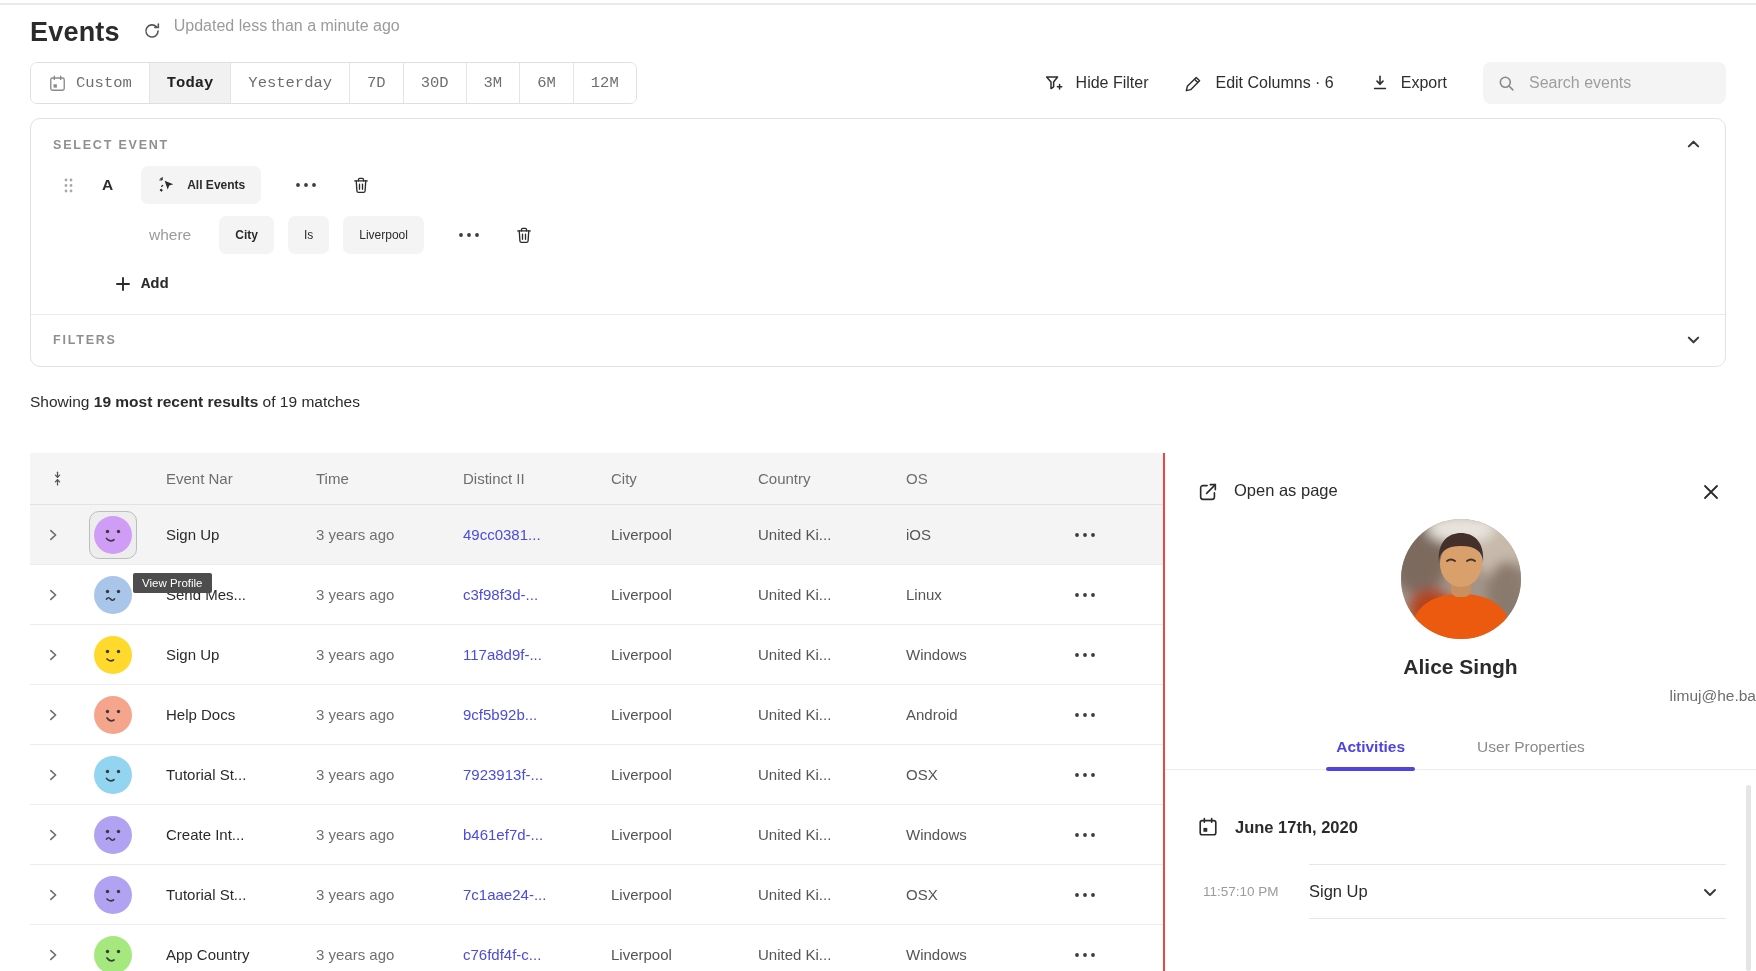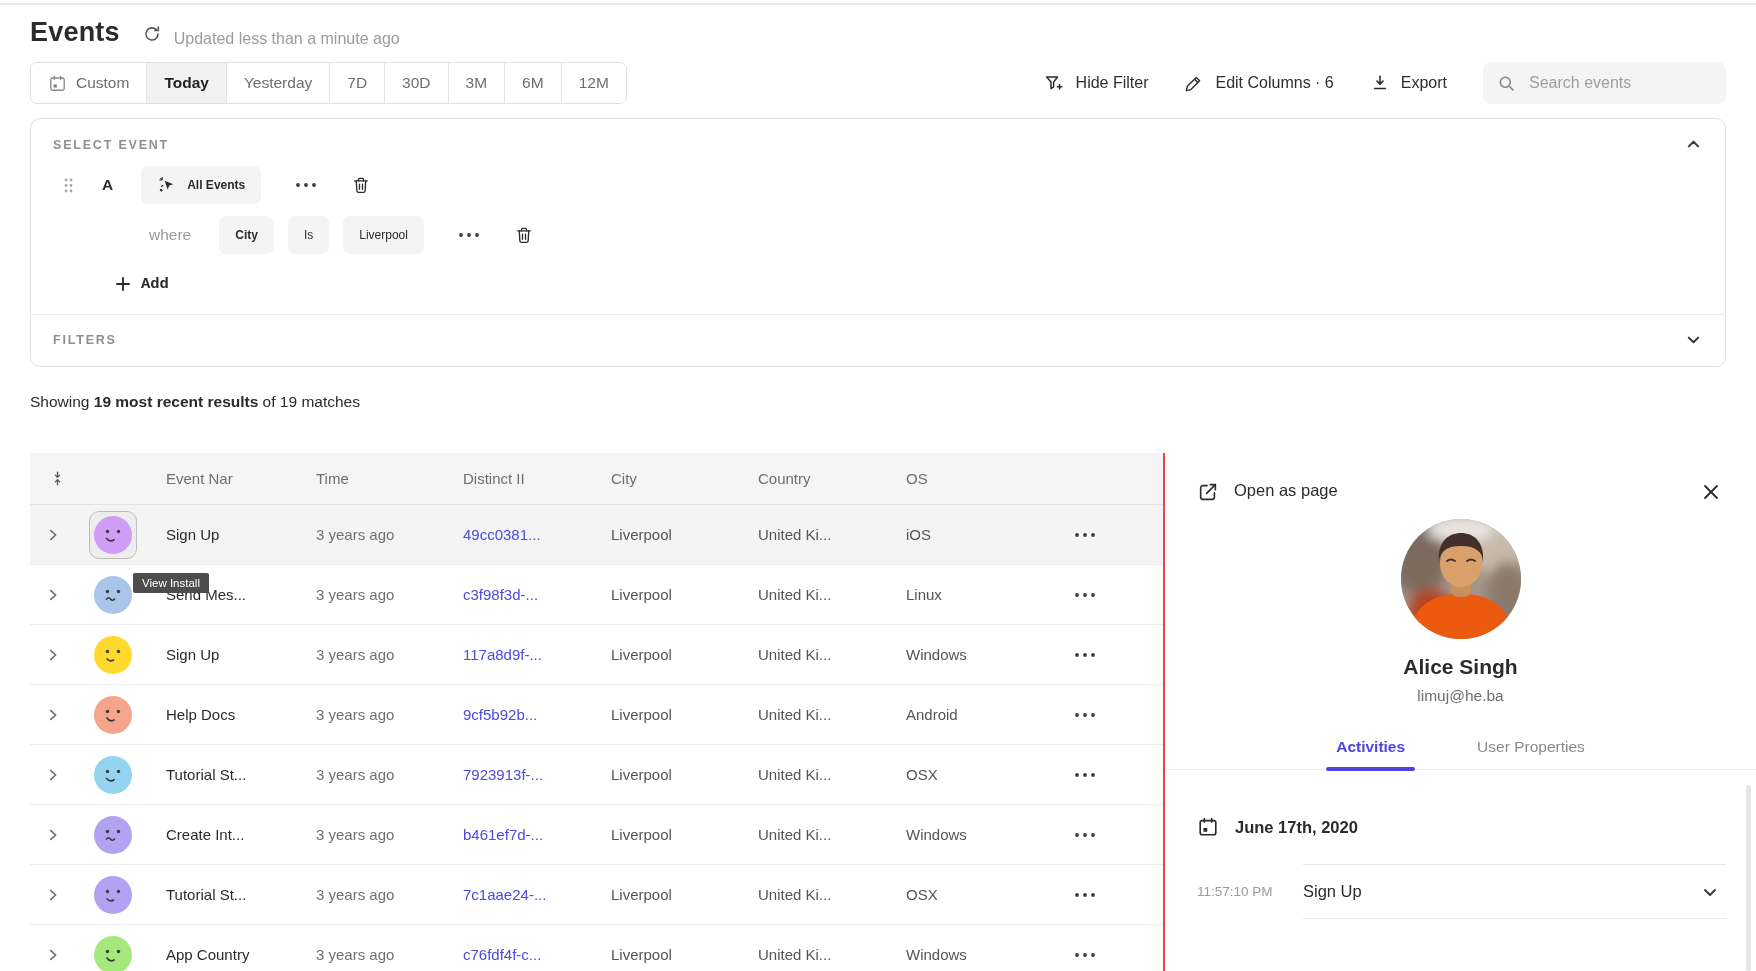--- a/index.html
+++ b/index.html
@@ -4,30 +4,30 @@
 <style>
   * { box-sizing: border-box; }
   html,body { margin:0; padding:0; }
   body {
     width:1756px; height:971px; overflow:hidden; position:relative;
     font-family:"Liberation Sans", sans-serif; color:#2b2b2b; background:#fff;
   }
   .top-rule { height:2px; background:#eaeaea; margin-top:3px; }
 
   
-  .topbar { display:flex; align-items:flex-end; padding:12px 30px 0; }
+  .topbar { display:flex; align-items:flex-start; padding:12px 30px 0; }
   .page-title { font-size:27px; font-weight:700; letter-spacing:.2px; }
   .refresh-btn { background:none; border:none; cursor:pointer; margin-left:18px; display:flex; align-items:center; padding:4px; }
   .updated { font-size:16px; color:#9b9b9b; margin-left:8px; }
 
   
   .toolbar { display:flex; justify-content:space-between; align-items:center; padding:14px 30px 0; }
   .seg { display:inline-flex; border:1px solid #dfdfdf; border-radius:7px; overflow:hidden; height:42px; background:#fff; }
   .seg-btn { display:flex; align-items:center; gap:9px; padding:0 17px; font-size:15.5px; color:#6e6e6e;
-    background:#fff; border:none; border-right:1px solid #e4e4e4; cursor:pointer; font-family:Liberation Sans, sans-serif; }
+    background:#fff; border:none; border-right:1px solid #e4e4e4; cursor:pointer; font-family:Liberation Mono, monospace; }
   .seg-btn:last-child { border-right:none; }
   .seg-btn.active { background:#f1f1f1; color:#222; font-weight:700; }
   .toolbar-right { display:flex; align-items:center; gap:36px; }
   .tool-btn { display:flex; align-items:center; gap:11px; background:none; border:none; font-size:16px;
     color:#2e2e2e; font-family:Liberation Sans, sans-serif; cursor:pointer; padding:0; }
   .search-box { display:flex; align-items:center; gap:11px; width:243px; height:42px; background:#f4f4f4;
     border-radius:8px; padding:0 14px; }
   .search-box input { border:none; background:transparent; outline:none; font-size:16px; color:#2b2b2b;
     font-family:inherit; width:100%; }
   .search-box input::placeholder { color:#9e9e9e; }
@@ -89,30 +89,30 @@
     padding:4px 9px; border-radius:2px; white-space:nowrap; z-index:4; }
 
   
   .profile-panel { flex:1; position:relative; background:#fff; }
   .pp-head { display:flex; justify-content:space-between; align-items:center; padding:26px 32px 0; }
   .open-page-btn { display:flex; gap:15px; font-size:16.5px; color:#2b2b2b;
     background:none; border:none; font-family:inherit; cursor:pointer; padding:0; }
   .close-btn { background:none; border:none; cursor:pointer; display:flex; padding:4px; }
   .pp-photo { display:flex; justify-content:center; margin-top:14px; }
   .pp-name { text-align:center; font-size:21px; font-weight:700; margin-top:16px; }
-  .pp-email { text-align:center; font-size:15.5px; color:#6e6e6e; margin-top:8px; }
+  .pp-email { text-align:right; font-size:15.5px; color:#6e6e6e; margin-top:8px; }
   .pp-tabs { display:flex; justify-content:center; gap:60px; margin-top:32px; border-bottom:1px solid #ededed; }
   .pp-tab { position:relative; padding-bottom:13px; font-size:15.5px; color:#8a8a8a; background:none; border:none;
     font-family:inherit; cursor:pointer; }
   .pp-tab.active { color:var(--accent,#4f44e0); font-weight:700; }
   .tab-underline { position:absolute; left:-4px; right:-4px; bottom:-2px; height:4px;
     background:var(--accent,#4f44e0); border-radius:3px; }
   .pp-date { display:flex; align-items:center; gap:16px; margin:46px 0 0 32px; font-size:16.5px; font-weight:700; }
   .pp-activity { display:flex; align-items:center; margin:26px 30px 0 32px; }
-  .act-time { width:106px; font-size:13.5px; color:#9b9b9b; }
+  .act-time { width:106px; font-size:13.5px; color:#9b9b9b;margin-left:6px; }
   .act-cell { flex:1; display:flex; justify-content:space-between; align-items:center;
     border-top:1px solid #e7e7e7; border-bottom:1px solid #e7e7e7; padding:17px 8px 17px 0;
     font-size:16.5px; color:#2b2b2b; cursor:pointer; background:none; font-family:inherit; text-align:left; border-left:none; border-right:none; }
   .scroll-thumb { position:absolute; right:5px; top:332px; bottom:0; width:5px; background:#e5e5e5; border-radius:3px; }
 </style>
 </head>
 <body>
 
 <div class="top-rule"></div>
 
@@ -398,21 +398,21 @@
       <button class="row-menu">
         <span style="display:flex;">
           <svg width="22" height="6" viewBox="0 0 22 6" fill="#3a3a3a">
                   <circle cx="3" cy="3" r="1.9"></circle>
                   <circle cx="11" cy="3" r="1.9"></circle>
                   <circle cx="19" cy="3" r="1.9"></circle>
                 </svg>
         </span>
       </button>
     </div>
-  <div class="tooltip">View Install</div>
+  <div class="tooltip">View Profile</div>
         </div>
         <div class="t-row">
     <div class="col-chev">
       <button class="row-chev">
         <svg width="14" height="14" viewBox="0 0 16 16" fill="none" stroke="#6e6e6e" stroke-width="1.9" stroke-linecap="round" stroke-linejoin="round">
                 <path d="M5.5 3l5.5 5-5.5 5"></path>
               </svg>
       </button>
     </div>
     <div class="col-avatar">

